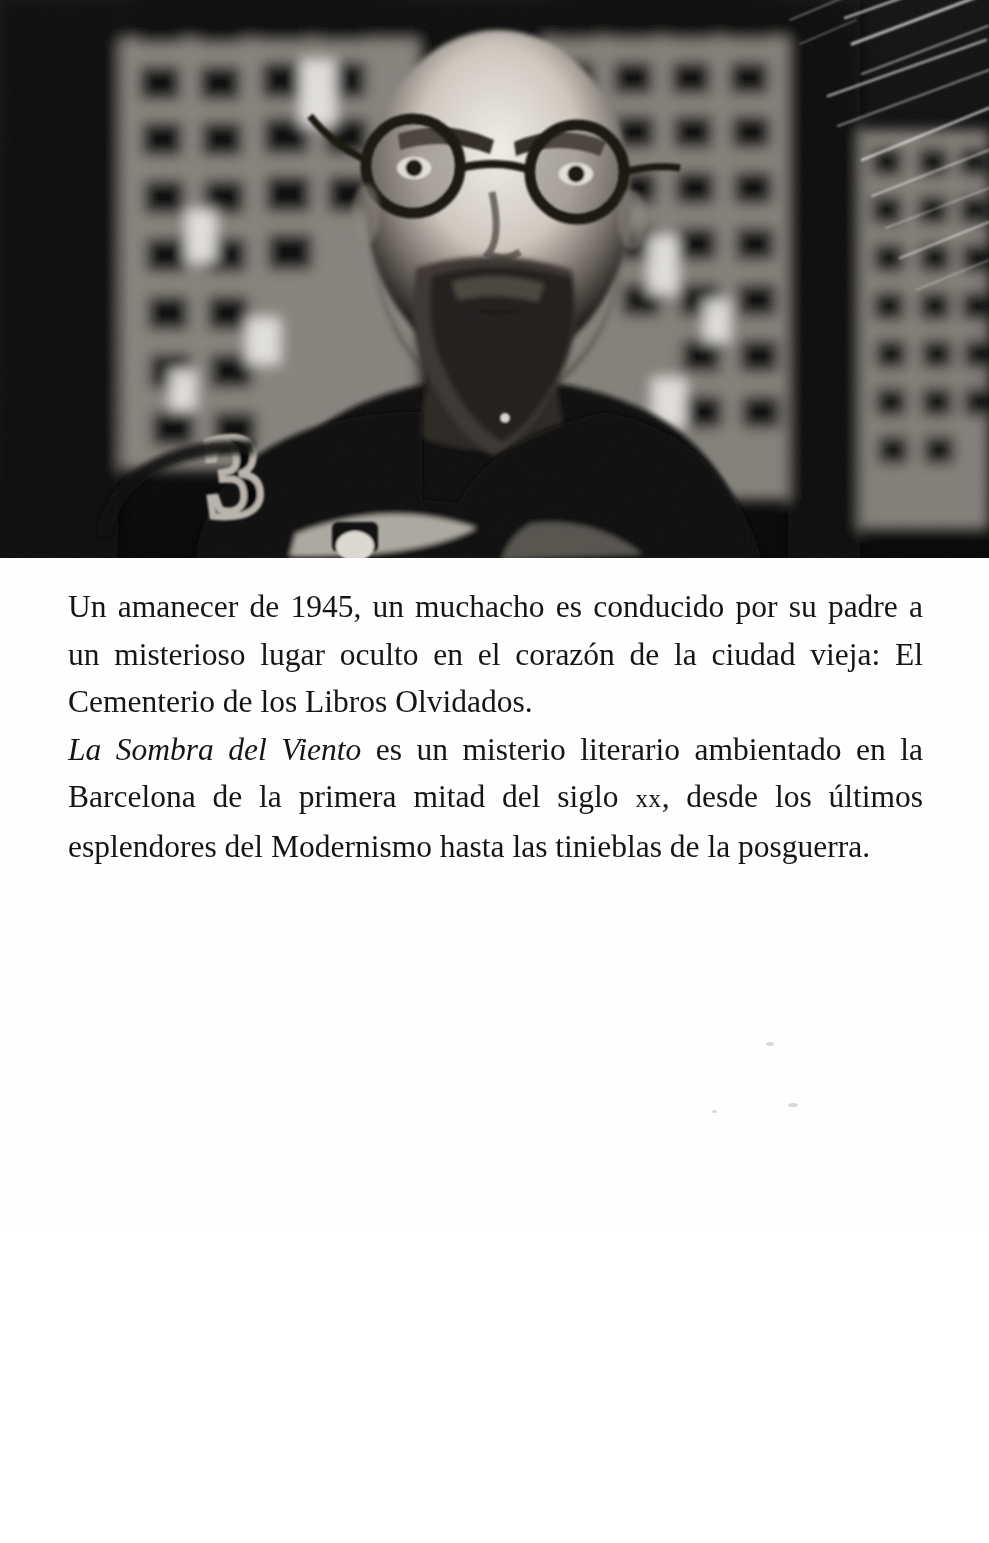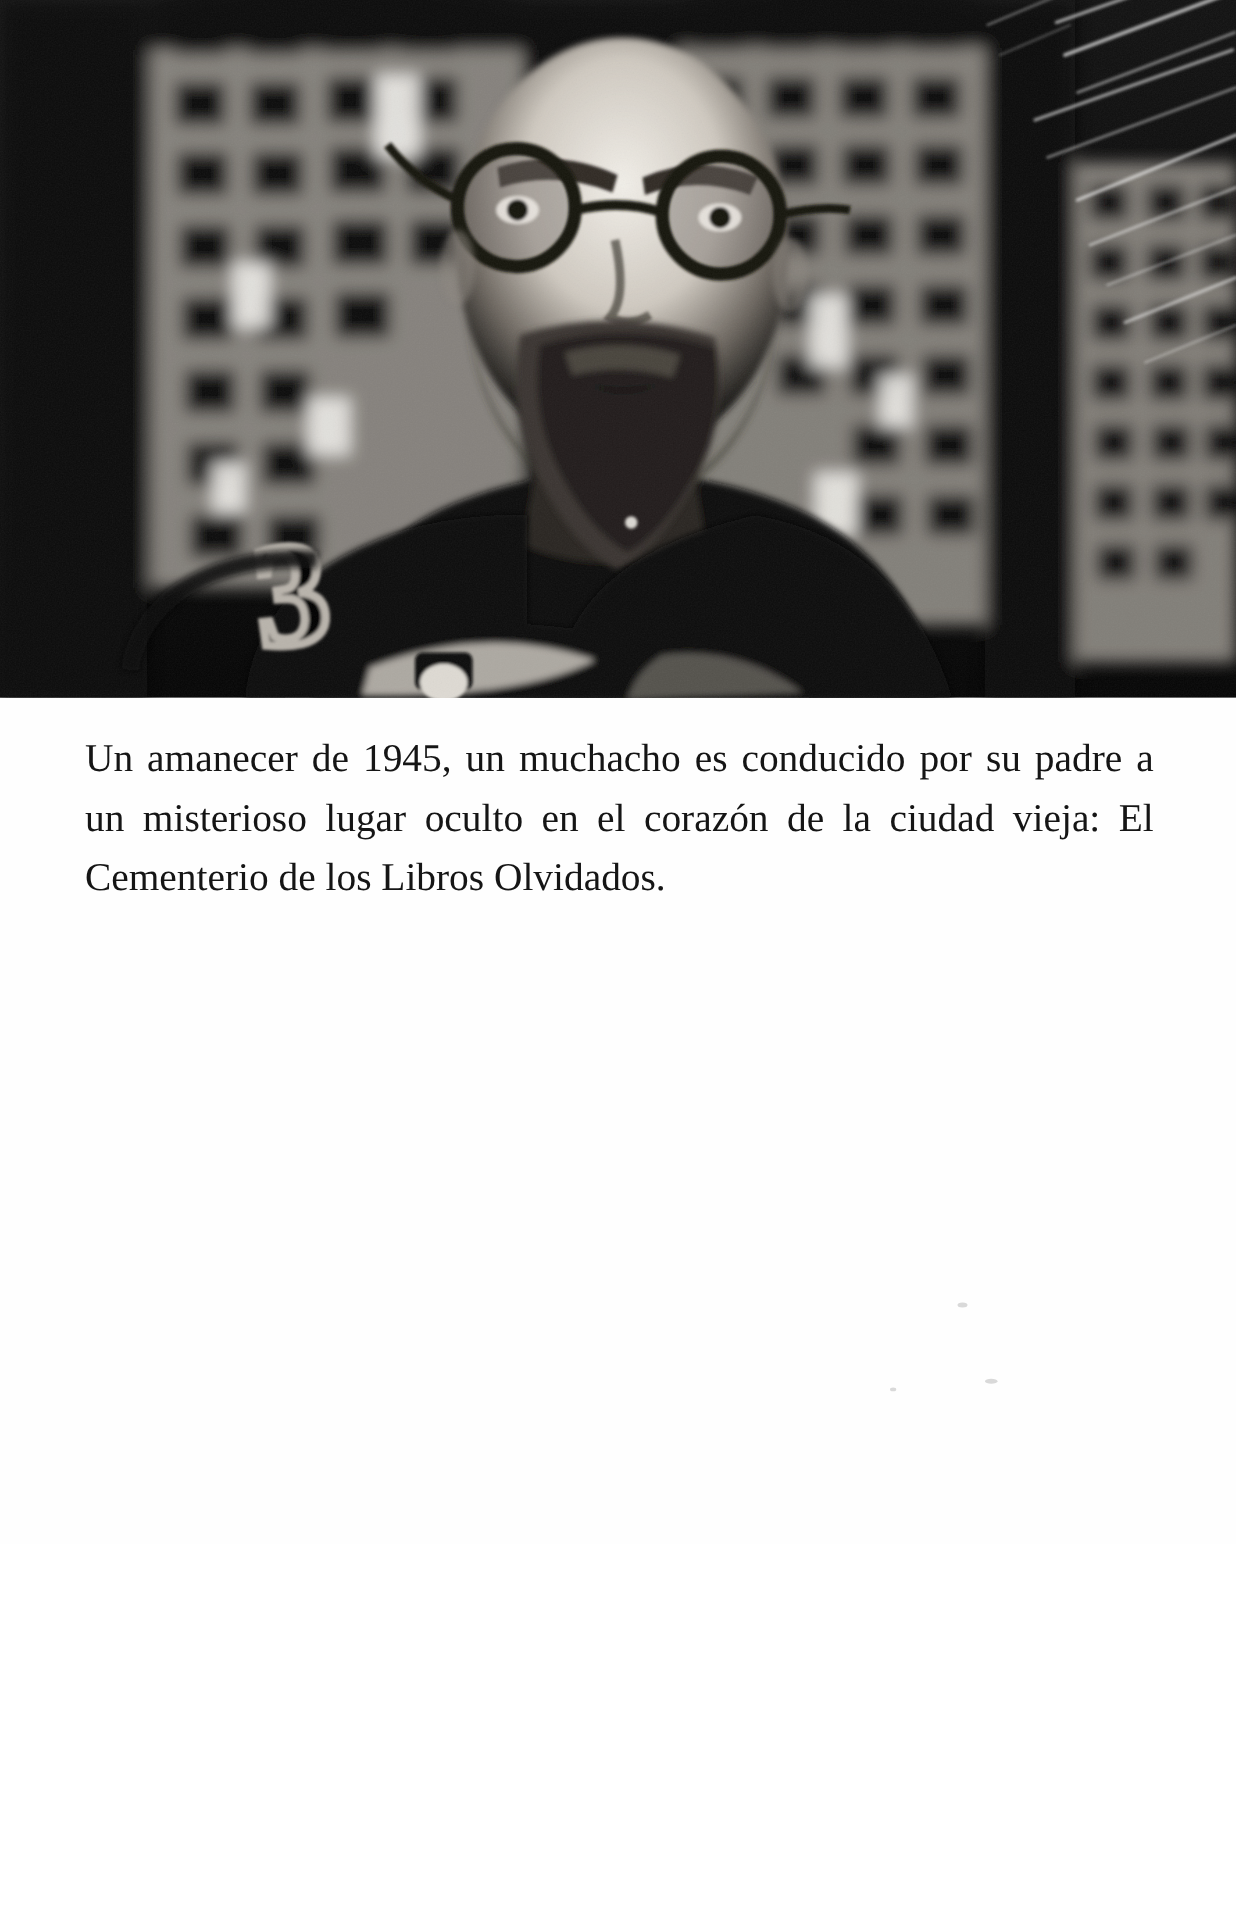--- a/index.html
+++ b/index.html
@@ -311,20 +311,21 @@
       </g>
 
       <rect x="0" y="0" width="989" height="558" filter="url(#grain)" opacity="0.5"></rect>
 
       <rect x="0" y="0" width="989" height="558" fill="none"></rect>
     </svg>
   </div>
 
   <div class="blurb">
     <p>Un amanecer de 1945, un muchacho es conducido por su padre a un misterioso lugar oculto en el corazón de la ciudad vieja: El Cementerio de los Libros Olvidados.</p>
+    <p><span class="title-italic">La Sombra del Viento</span><span> es un misterio literario ambientado en la Barcelona de la primera mitad del siglo </span><span class="smallcaps">xx</span><span>, desde los últimos esplendores del Modernismo hasta las tinieblas de la posguerra.</span></p>
   </div>
 
   <div class="speck" style="left:766px; top:1042px; width:8px; height:4px;"></div>
   <div class="speck" style="left:712px; top:1110px; width:5px; height:3px;"></div>
   <div class="speck" style="left:788px; top:1103px; width:10px; height:4px;"></div>
   <div class="speck" style="left:206px; top:1522px; width:5px; height:5px;"></div>
 
   <div class="footer">
 
     

